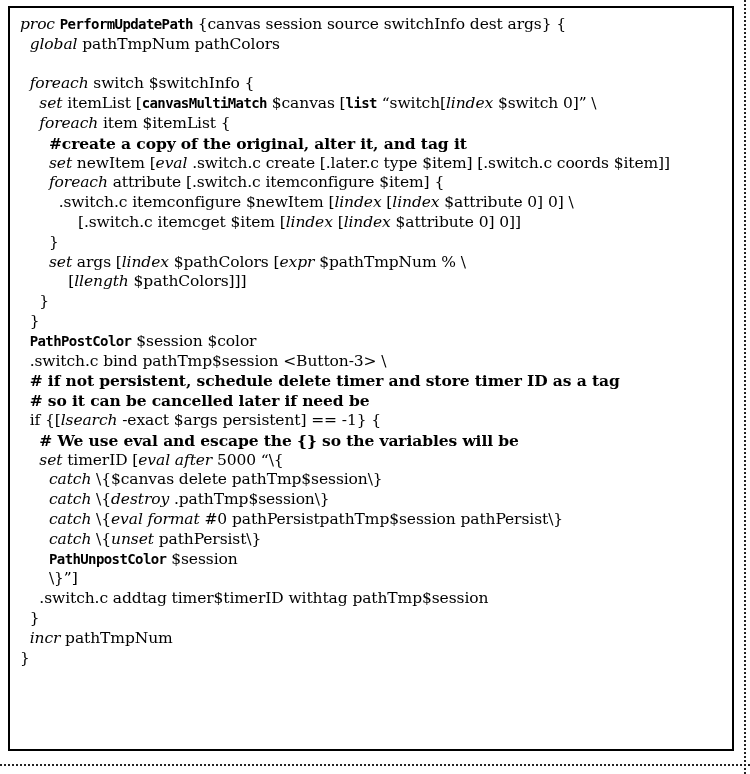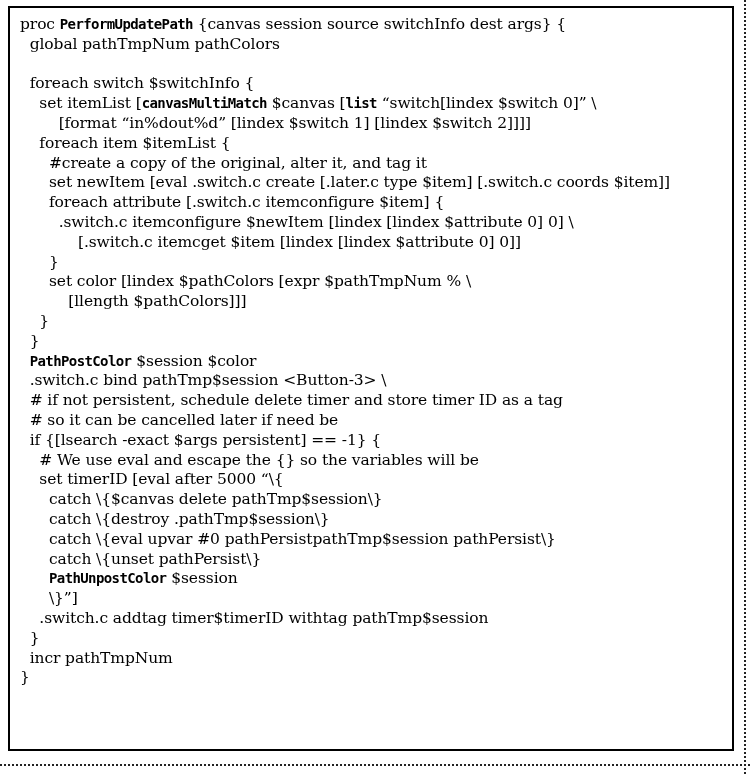--- a/index.html
+++ b/index.html
@@ -46,63 +46,63 @@
     color: #000000;
     font-size: 15.5px;
     line-height: 19.8px;
     letter-spacing: -0.1px;
   }
   .code-line {
     white-space: pre;
     height: 19.8px;
   }
   .kw {
+    font-style: italic;
   }
   .name {
     font-family: "DejaVu Sans Mono", monospace;
     font-weight: bold;
     font-size: 14px;
     letter-spacing: -0.6px;
   }
   .cmt {
-    font-weight: normal;
+    font-weight: bold;
   }
 </style>
 </head>
 <body>
 
 <div class="page-frame">
   <div class="code">
       <div class="code-line"><span class="kw">proc</span><span> </span><span class="name">PerformUpdatePath</span><span> {canvas session source switchInfo dest args} {</span></div>
       <div class="code-line">  <span class="kw">global</span><span> pathTmpNum pathColors</span></div>
       <div class="code-line">&nbsp;</div>
       <div class="code-line">  <span class="kw">foreach</span><span> switch $switchInfo {</span></div>
       <div class="code-line">    <span class="kw">set</span><span> itemList [</span><span class="name">canvasMultiMatch</span><span> $canvas [</span><span class="name">list</span><span> “switch[</span><span class="kw">lindex</span><span> $switch 0]” \</span></div>
-      <div class="code-line">        <span>[</span><span class="kw">format</span><span> “in%dout%d” [</span><span class="kw">lindex</span><span> $switch 1] [</span><span class="kw">lindex</span><span> $switch 2]]]]</span></div>
       <div class="code-line">    <span class="kw">foreach</span><span> item $itemList {</span></div>
       <div class="code-line">      <span class="cmt">#create a copy of the original, alter it, and tag it</span></div>
       <div class="code-line">      <span class="kw">set</span><span> newItem [</span><span class="kw">eval</span><span> .switch.c create [.later.c type $item] [.switch.c coords $item]]</span></div>
       <div class="code-line">      <span class="kw">foreach</span><span> attribute [.switch.c itemconfigure $item] {</span></div>
       <div class="code-line">        <span>.switch.c itemconfigure $newItem [</span><span class="kw">lindex</span><span> [</span><span class="kw">lindex</span><span> $attribute 0] 0] \</span></div>
       <div class="code-line">            <span>[.switch.c itemcget $item [</span><span class="kw">lindex</span><span> [</span><span class="kw">lindex</span><span> $attribute 0] 0]]</span></div>
       <div class="code-line">      <span>}</span></div>
-      <div class="code-line">      <span class="kw">set</span><span> color [</span><span class="kw">lindex</span><span> $pathColors [</span><span class="kw">expr</span><span> $pathTmpNum % \</span></div>
+      <div class="code-line">      <span class="kw">set</span><span> args [</span><span class="kw">lindex</span><span> $pathColors [</span><span class="kw">expr</span><span> $pathTmpNum % \</span></div>
       <div class="code-line">          <span>[</span><span class="kw">llength</span><span> $pathColors]]]</span></div>
       <div class="code-line">    <span>}</span></div>
       <div class="code-line">  <span>}</span></div>
       <div class="code-line">  <span class="name">PathPostColor</span><span> $session $color</span></div>
       <div class="code-line">  <span>.switch.c bind pathTmp$session &lt;Button-3&gt; \</span></div>
       <div class="code-line">  <span class="cmt"># if not persistent, schedule delete timer and store timer ID as a tag</span></div>
       <div class="code-line">  <span class="cmt"># so it can be cancelled later if need be</span></div>
       <div class="code-line">  <span>if {[</span><span class="kw">lsearch</span><span> -exact $args persistent] == -1} {</span></div>
       <div class="code-line">    <span class="cmt"># We use eval and escape the {} so the variables will be</span></div>
       <div class="code-line">    <span class="kw">set</span><span> timerID [</span><span class="kw">eval</span><span> </span><span class="kw">after</span><span> 5000 “\{</span></div>
       <div class="code-line">      <span class="kw">catch</span><span> \{$canvas delete pathTmp$session\}</span></div>
       <div class="code-line">      <span class="kw">catch</span><span> \{</span><span class="kw">destroy</span><span> .pathTmp$session\}</span></div>
-      <div class="code-line">      <span class="kw">catch</span><span> \{</span><span class="kw">eval</span><span> </span><span class="kw">upvar</span><span> #0 pathPersistpathTmp$session pathPersist\}</span></div>
+      <div class="code-line">      <span class="kw">catch</span><span> \{</span><span class="kw">eval</span><span> </span><span class="kw">format</span><span> #0 pathPersistpathTmp$session pathPersist\}</span></div>
       <div class="code-line">      <span class="kw">catch</span><span> \{</span><span class="kw">unset</span><span> pathPersist\}</span></div>
       <div class="code-line">      <span class="name">PathUnpostColor</span><span> $session</span></div>
       <div class="code-line">      <span>\}”]</span></div>
       <div class="code-line">    <span>.switch.c addtag timer$timerID withtag pathTmp$session</span></div>
       <div class="code-line">  <span>}</span></div>
       <div class="code-line">  <span class="kw">incr</span><span> pathTmpNum</span></div>
       <div class="code-line"><span>}</span></div>
     </div>
 </div>
 <div class="page-edge-right"></div>

